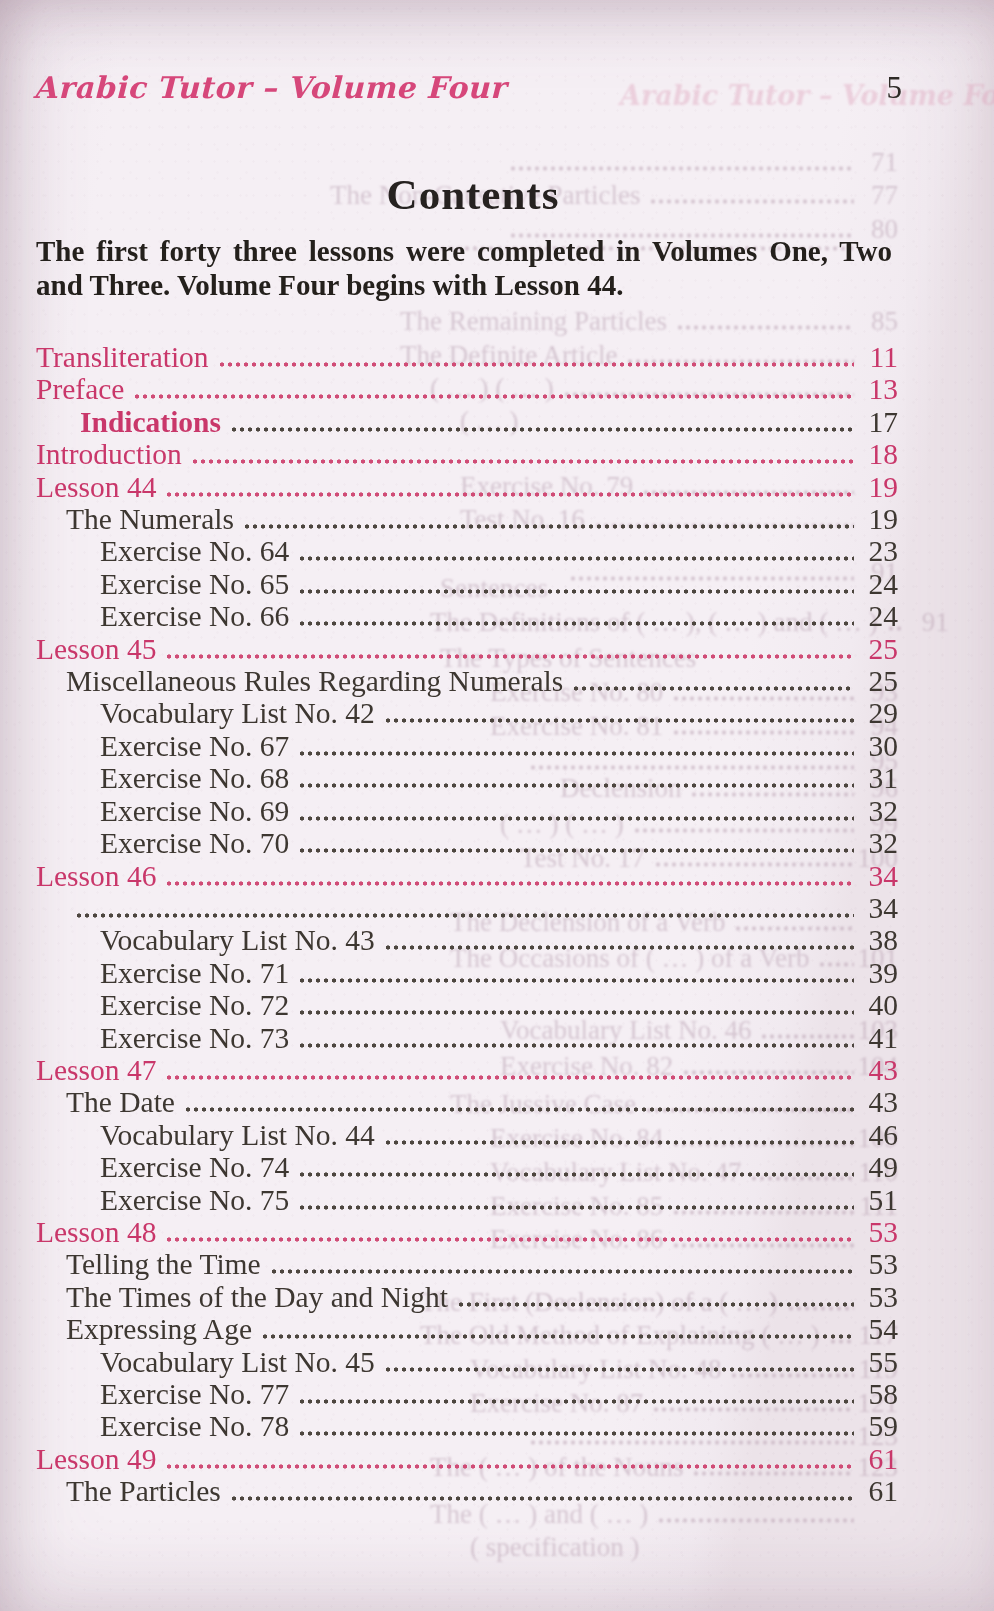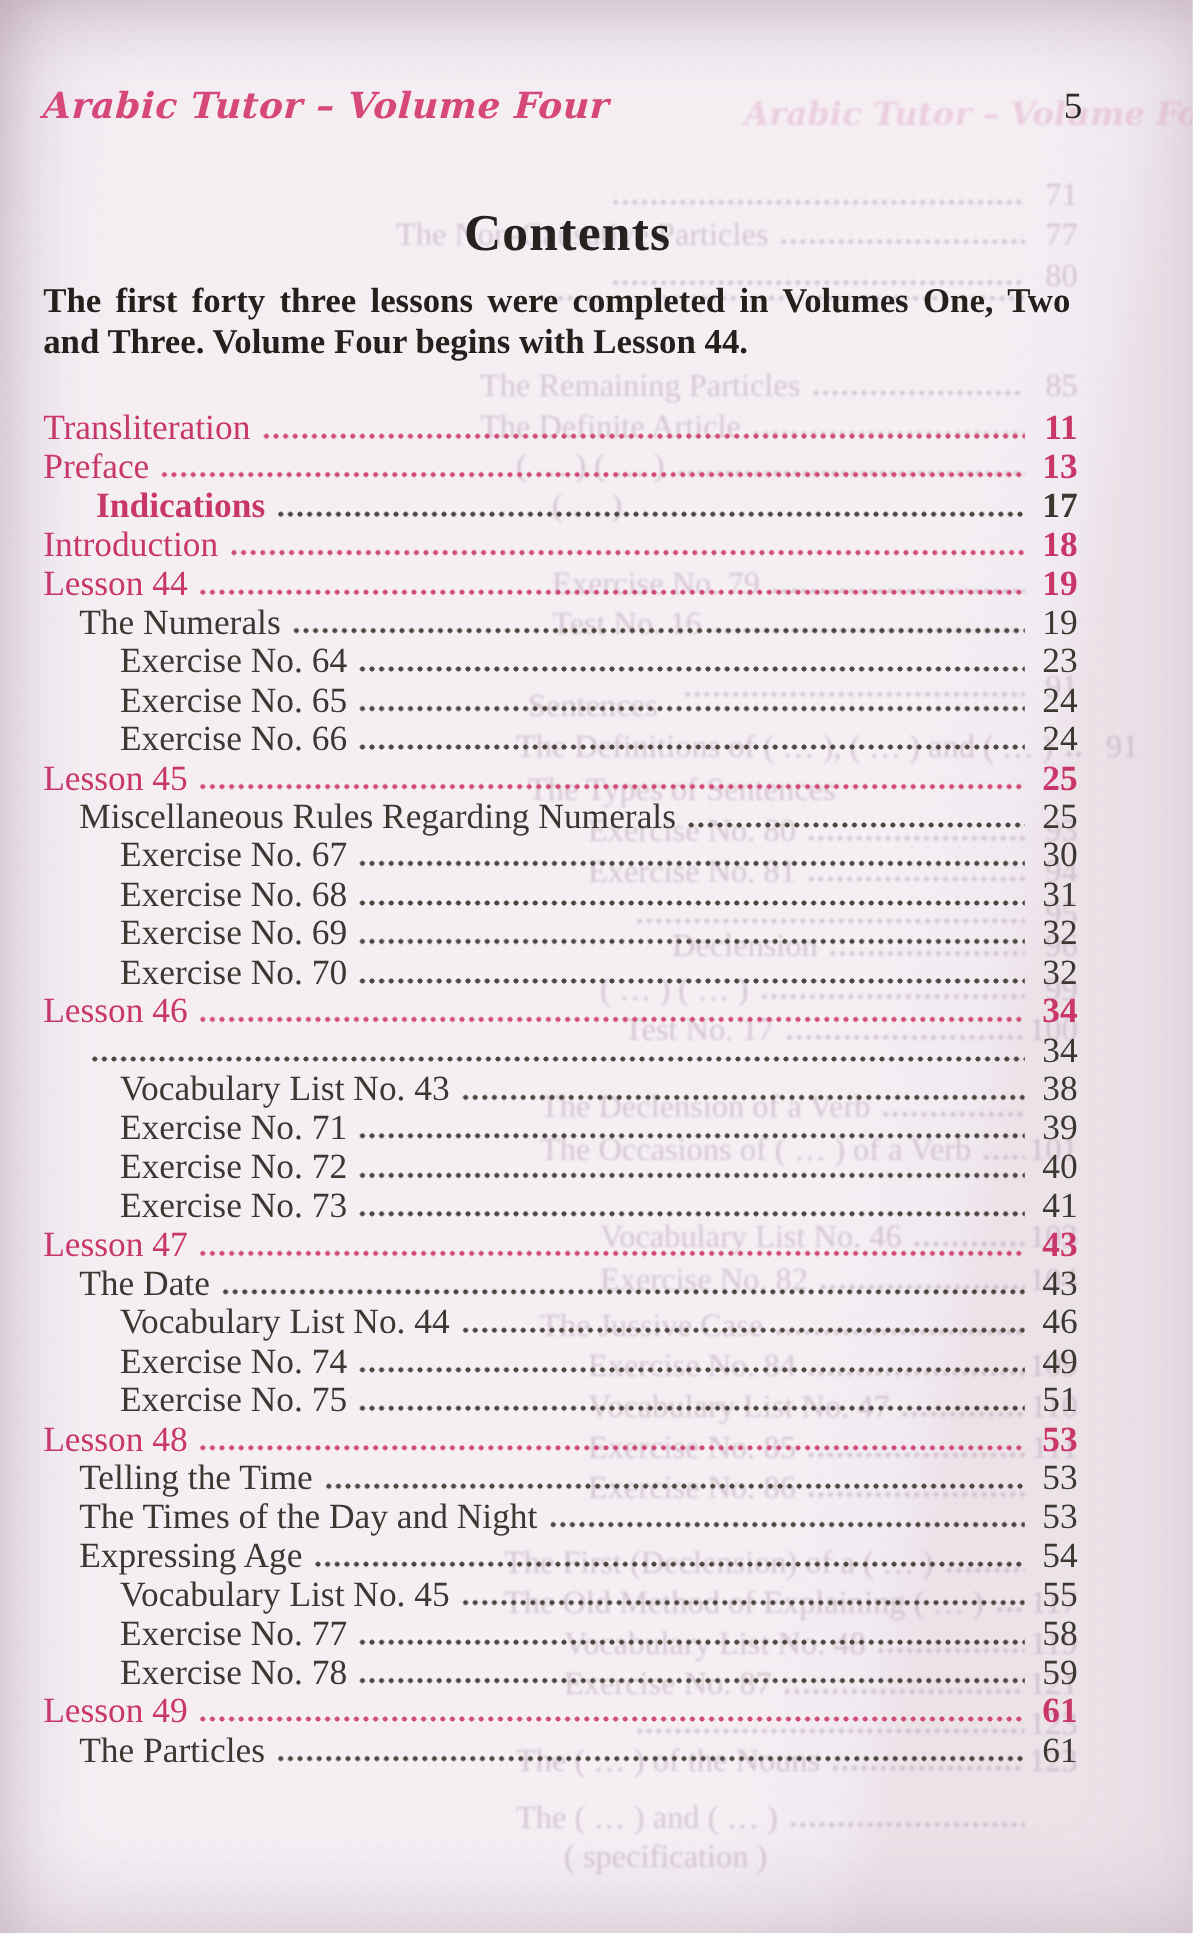--- a/index.html
+++ b/index.html
@@ -55,24 +55,24 @@
     flex:1;display:inline-block;height:5px;min-width:18px;margin:0 2px 0 9px;
     background-image:radial-gradient(circle closest-side, currentColor 1.9px, transparent 2.3px);
     background-size:8px 5px;background-repeat:repeat-x;background-position:0 50%;
     color:#4d463f;
   }
   .pg{min-width:42px;text-align:right;}
   .indent-1{padding-left:30px;}
   .indent-2{padding-left:64px;justify-content:center;}
   .v-pink .label,.v-pink .pg{color:#c9376a;text-align:right;}
   .v-pink .leader{color:#d04c76;}
-  .v-pink .pg{font-weight:bold;}
+  .v-pink .pg{font-weight:normal;}
   .v-ind{padding-left:44px;}
   .v-ind .label{color:#c9376a;font-weight:bold;}
-  .v-ind .pg{color:#3d3731;font-weight:bold;}
+  .v-ind .pg{color:#3d3731;font-weight:normal;}
 </style>
 </head>
 <body>
 
 <div class="page">
   <div class="ghost-layer" id="ghost-layer">
       <div class="g-row g-script" style="left: 620px; top: 80px; right: auto;">
         <span class="label">Arabic Tutor – Volume Four</span>
       </div>
       <div class="g-row" style="left: 500px; top: 146px;">
@@ -310,20 +310,25 @@
     <span class="label">Lesson 45</span>
     <span class="leader"></span>
     <span class="pg">25</span>
   </div>
         <div class="row v-plain indent-1">
     <span class="label">Miscellaneous Rules Regarding Numerals</span>
     <span class="leader"></span>
     <span class="pg">25</span>
   </div>
         <div class="row v-plain indent-2">
+    <span class="label">Vocabulary List No. 42</span>
+    <span class="leader"></span>
+    <span class="pg">29</span>
+  </div>
+        <div class="row v-plain indent-2">
     <span class="label">Exercise No. 67</span>
     <span class="leader"></span>
     <span class="pg">30</span>
   </div>
         <div class="row v-plain indent-2">
     <span class="label">Exercise No. 68</span>
     <span class="leader"></span>
     <span class="pg">31</span>
   </div>
         <div class="row v-plain indent-2">

